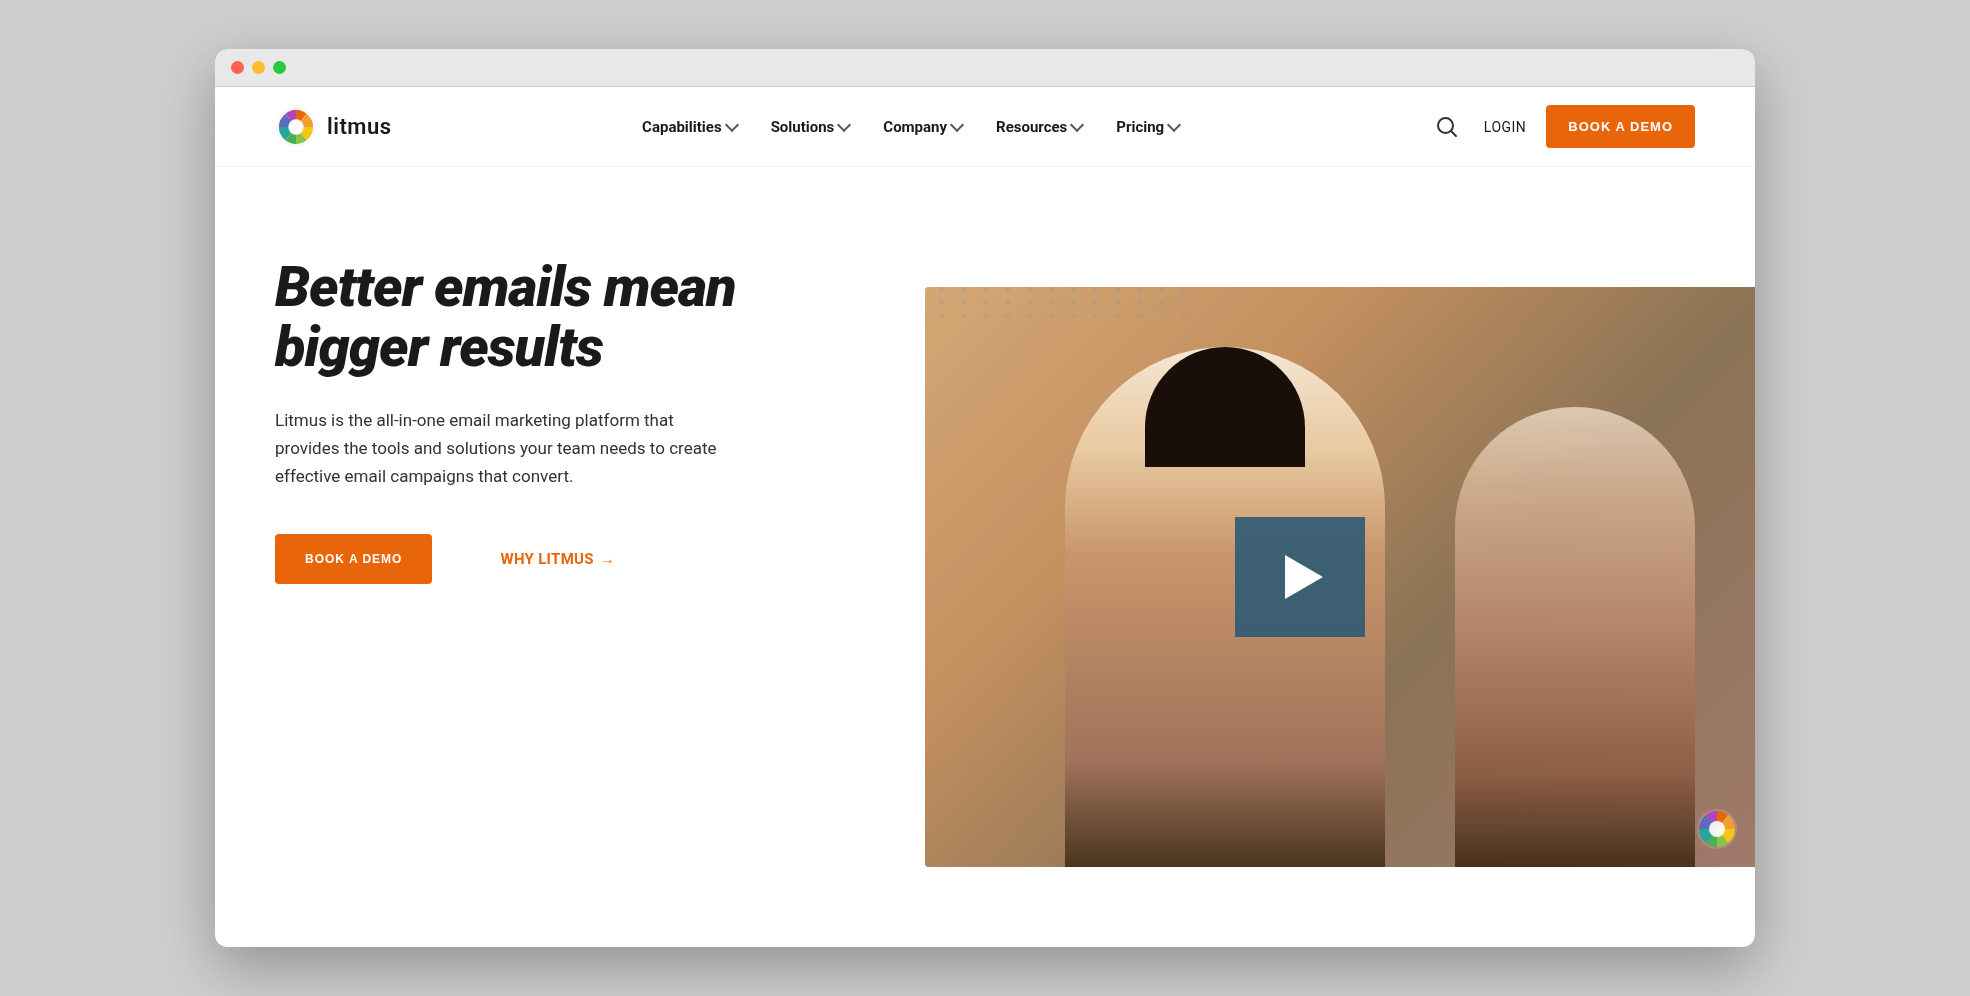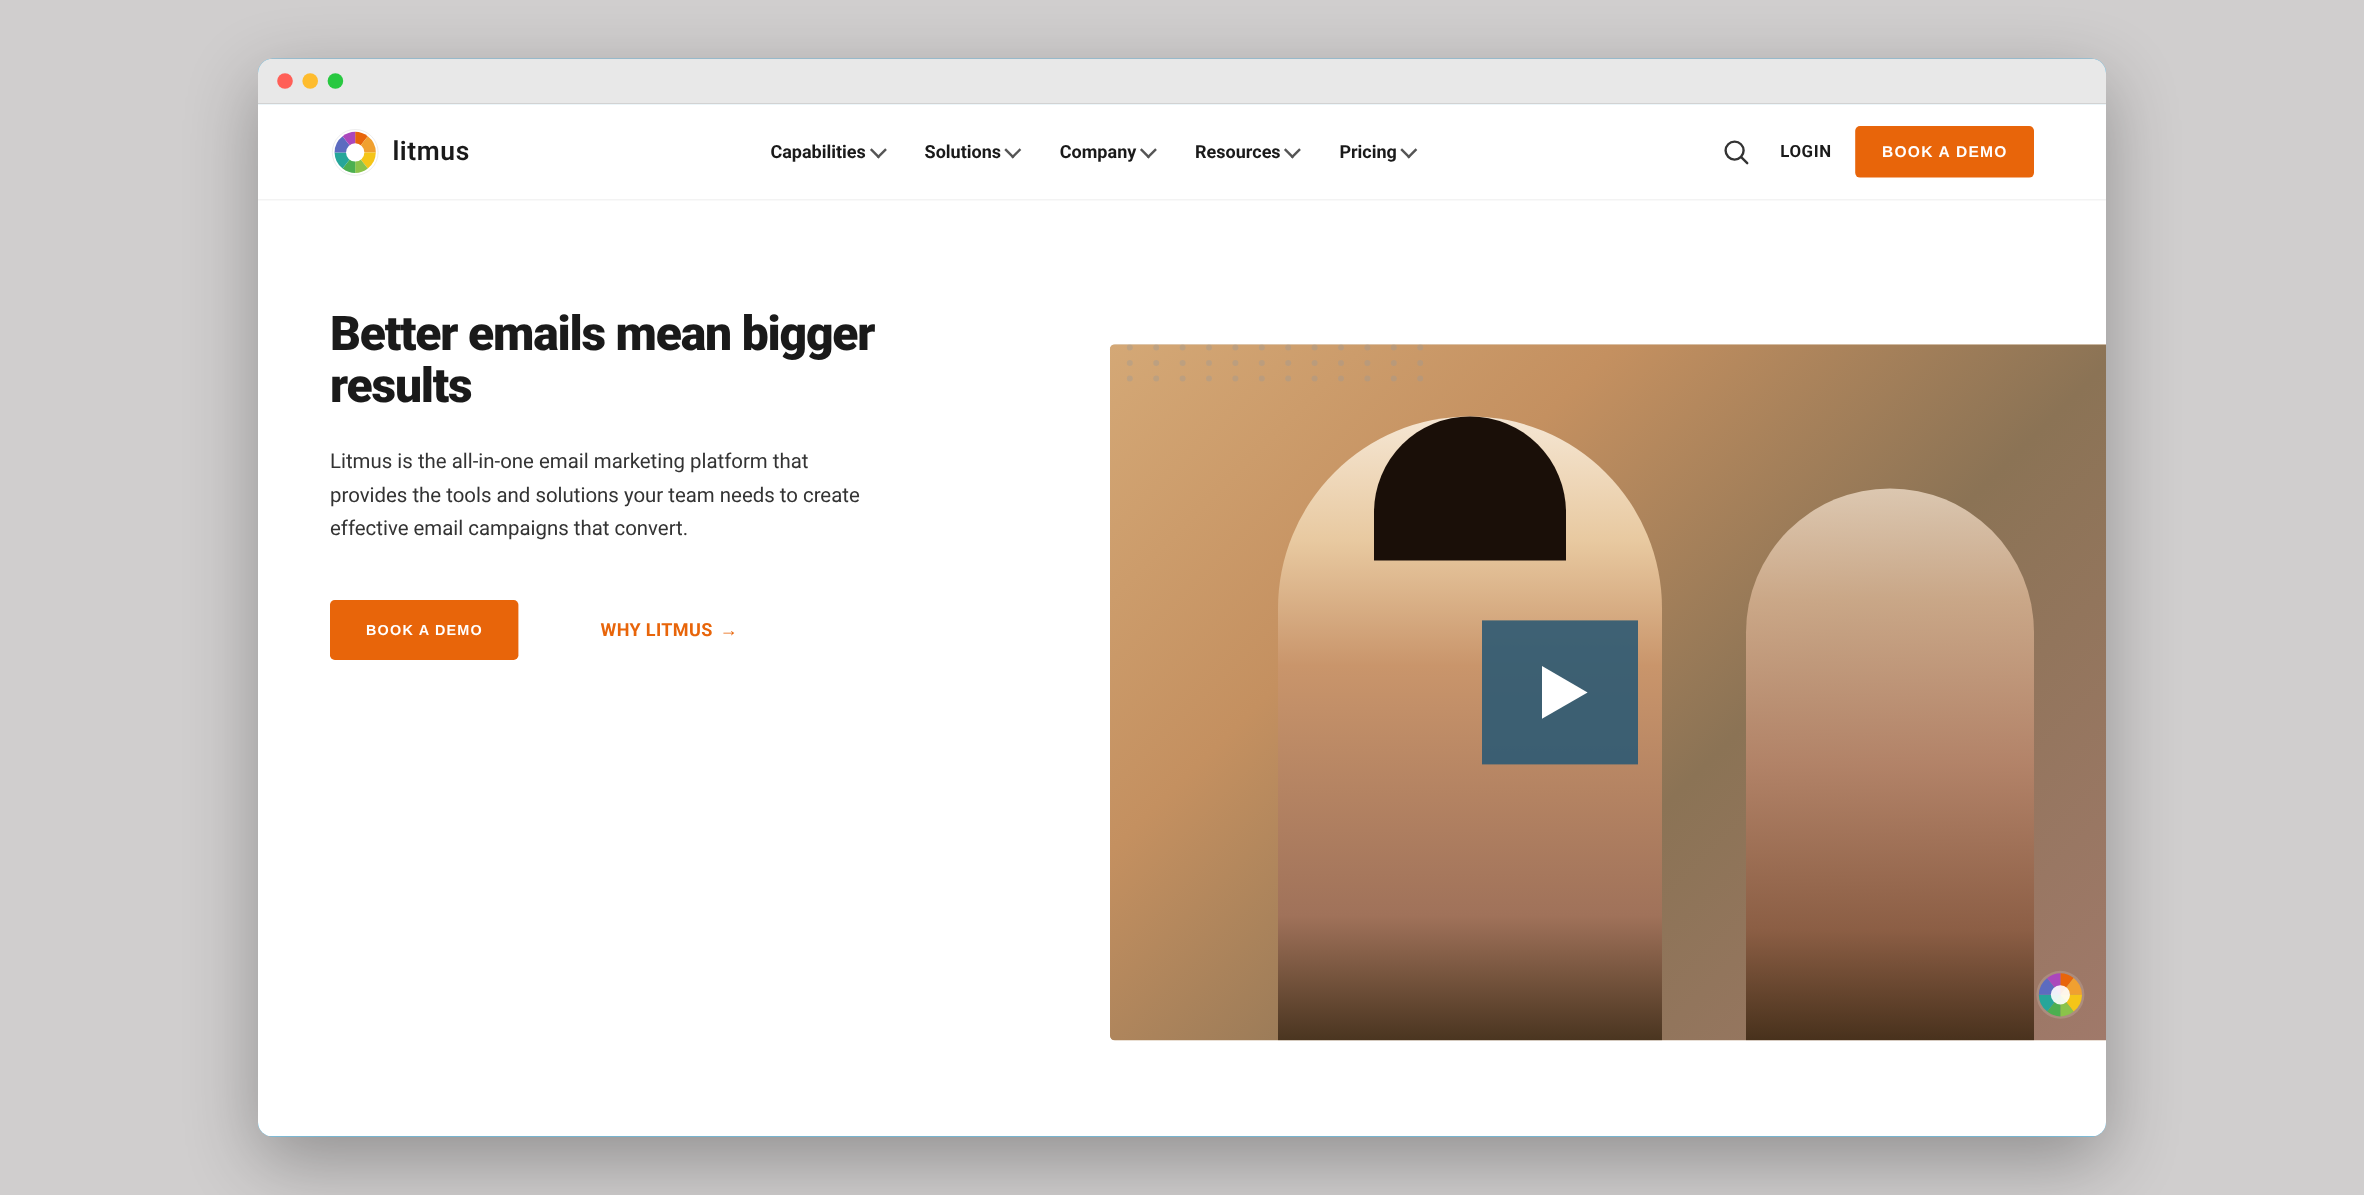--- a/index.html
+++ b/index.html
@@ -8,21 +8,21 @@
       background: #d0cece;
       display: flex;
       justify-content: center;
       align-items: center;
       min-height: 100vh;
       font-family: -apple-system, BlinkMacSystemFont, 'Segoe UI', Roboto, sans-serif;
     }
 
     .browser-window {
       width: 1540px;
-      background: #0ea5e9;
+      background: #737373;
       border-radius: 12px;
       box-shadow: 0 20px 60px rgba(0,0,0,0.3);
       overflow: hidden;
     }
 
     .browser-chrome {
       background: #e8e8e8;
       padding: 12px 16px;
       display: flex;
       align-items: center;
@@ -113,21 +113,21 @@
       cursor: pointer;
       padding: 6px;
       color: #333;
       font-size: 20px;
       display: flex;
       align-items: center;
     }
 
     .login-btn {
       font-size: 14px;
-      font-weight: 700;
+      font-weight: 400;
       color: #1a1a1a;
       cursor: pointer;
       letter-spacing: 0.5px;
       padding: 8px 4px;
     }
 
     .book-demo-btn {
       background: #e8650a;
       color: #fff;
       font-size: 13px;
@@ -160,26 +160,27 @@
     .hero-eyebrow {
       font-size: 13px;
       font-weight: 800;
       letter-spacing: 1.5px;
       color: #1a1a1a;
       text-transform: uppercase;
       margin-bottom: 14px;
     }
 
     .hero-headline {
-      font-size: 40px;
+      font-size: 56px;
       font-weight: 900;
       color: #1a1a1a;
       line-height: 1.08;
       margin-bottom: 28px;
       letter-spacing: -1px;
+      font-style: italic;
     }
 
     .hero-body {
       font-size: 17px;
       color: #333;
       line-height: 1.65;
       max-width: 460px;
       margin-bottom: 44px;
     }
 

